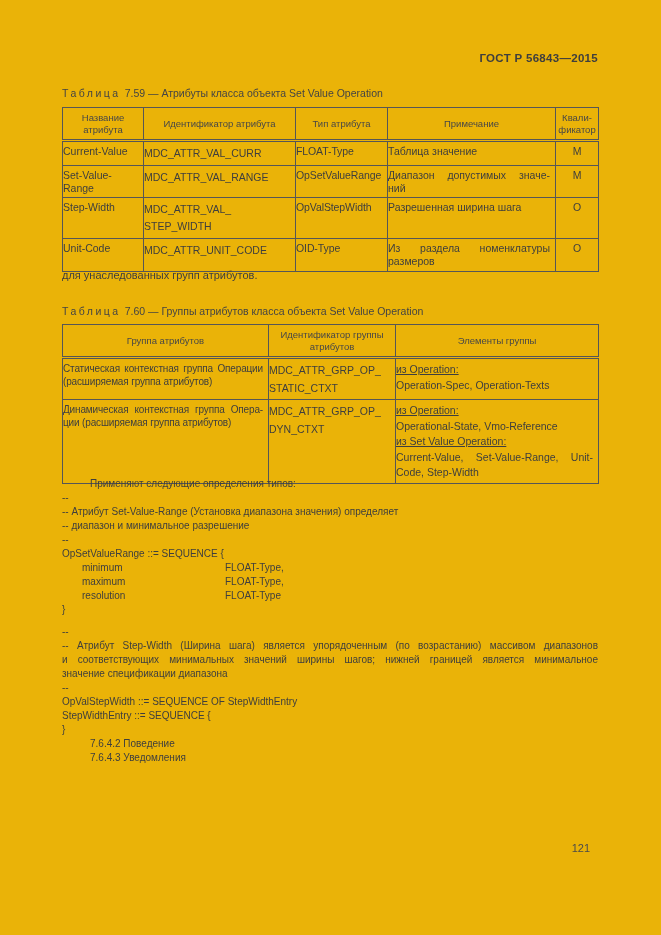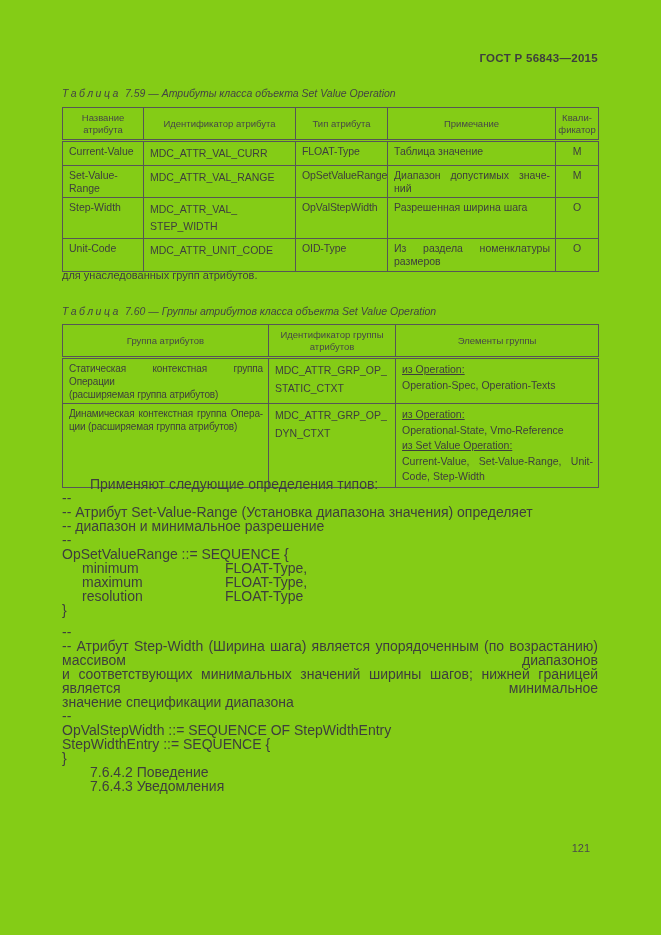--- a/index.html
+++ b/index.html
@@ -1,55 +1,55 @@
 <!DOCTYPE html>
 <html><head>
 <meta charset="utf-8">
 <style>
   html,body{margin:0;padding:0;background:#e8e8e8;}
   .page{
-    position:relative;width:661px;height:935px;background:#84cc16;
+    position:relative;width:661px;height:935px;background:#eab308;
     font-family:"Liberation Sans",sans-serif;color:#3e3e3e;overflow:hidden;
   }
   .doc-header{
     position:absolute;top:52px;left:62px;width:536px;
     text-align:right;font-size:11.5px;font-weight:bold;letter-spacing:.3px;
   }
-  .caption{position:absolute;left:62px;font-size:10.5px;color:#444;font-style:italic;}
+  .caption{position:absolute;left:62px;font-size:10.5px;color:#444;}
   .cap-word{letter-spacing:2.5px;margin-right:4px;}
   .caption759{top:87px;}
   .caption760{top:305px;}
 
   table.t{position:absolute;left:62px;border-collapse:collapse;table-layout:fixed;}
   table.t759{top:107px;width:536px;}
   table.t760{top:324px;width:536px;}
   .t th,.t td{border:1px solid #565656;box-sizing:border-box;}
   .t th{
     font-size:9.5px;font-weight:normal;color:#474747;text-align:center;
     vertical-align:middle;line-height:11.5px;padding:2px 2px;height:33px;
     border-bottom:3px double #565656;
   }
-  .t td{vertical-align:top;padding:3px 5px 2px 6px;font-size:10.5px;line-height:13px;}
+  .t td{vertical-align:top;padding:3px 5px 2px 0;font-size:10.5px;line-height:13px;}
   .t759 tr.r1{height:20px;} .t759 tr.r2{height:32px;}
   .t759 tr.r3{height:36px;} .t759 tr.r4{height:33px;}
   .t760 tr.g1{height:35px;} .t760 tr.g2{height:73px;}
   td.c-qual{text-align:center;padding-left:2px;padding-right:2px;}
   td.c-id div{line-height:17.5px;}
   td.c-type{white-space:nowrap;letter-spacing:-.1px;}
   td.c-group{font-size:10px;letter-spacing:-.15px;line-height:13px;}
   td.c-elem div{line-height:15.5px;}
   .u{text-decoration:underline;}
   .jl{text-align:justify;text-align-last:justify;}
   .jst{text-align:justify;}
 
   .para{position:absolute;left:62px;width:536px;font-size:11px;line-height:15px;}
   .para760{top:268px;}
   .indent{text-indent:28px;}
 
-  .defs{position:absolute;top:477px;left:62px;width:536px;font-size:14px;line-height:14px;}
+  .defs{position:absolute;top:477px;left:62px;width:536px;font-size:10px;line-height:14px;}
   .defs div{min-height:14px;}
   .gap-top{margin-top:8px;}
   .fld{padding-left:20px;}
   .fname1{display:inline-block;width:143px;}
   .fname2{display:inline-block;width:83px;}
 
   .page-num{position:absolute;top:842px;left:62px;width:536px;text-align:right;
     padding-right:8px;box-sizing:border-box;font-size:11px;color:#4a4a4a;}
 </style>
 </head>

